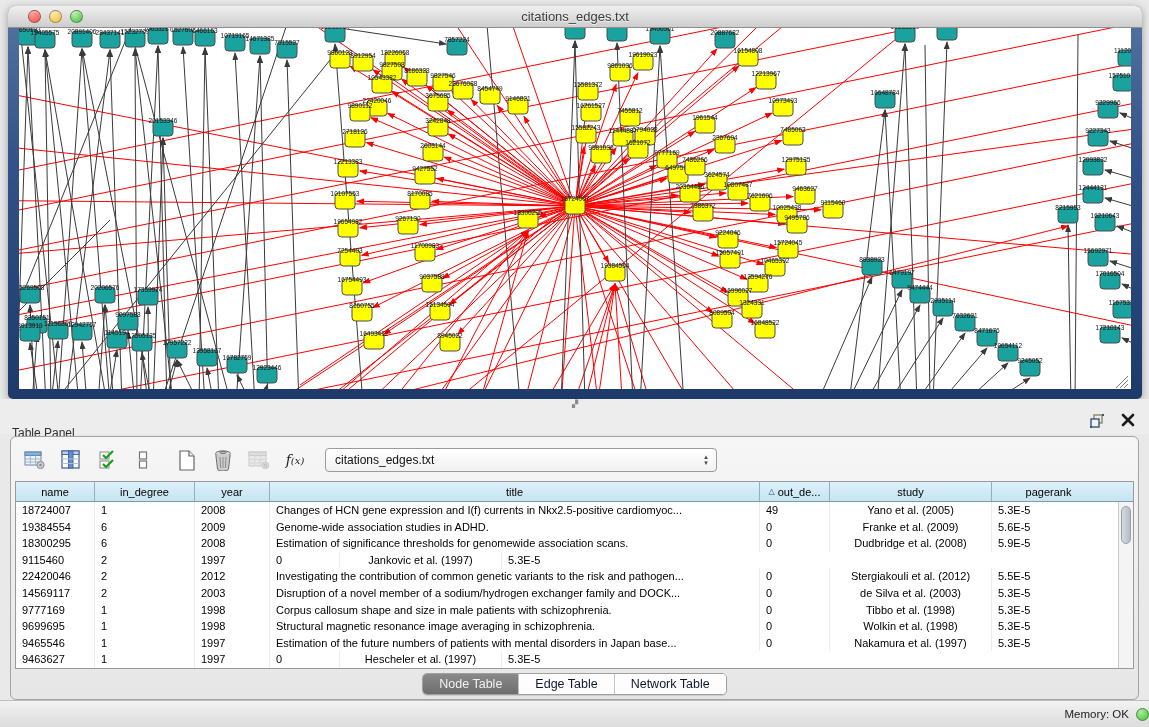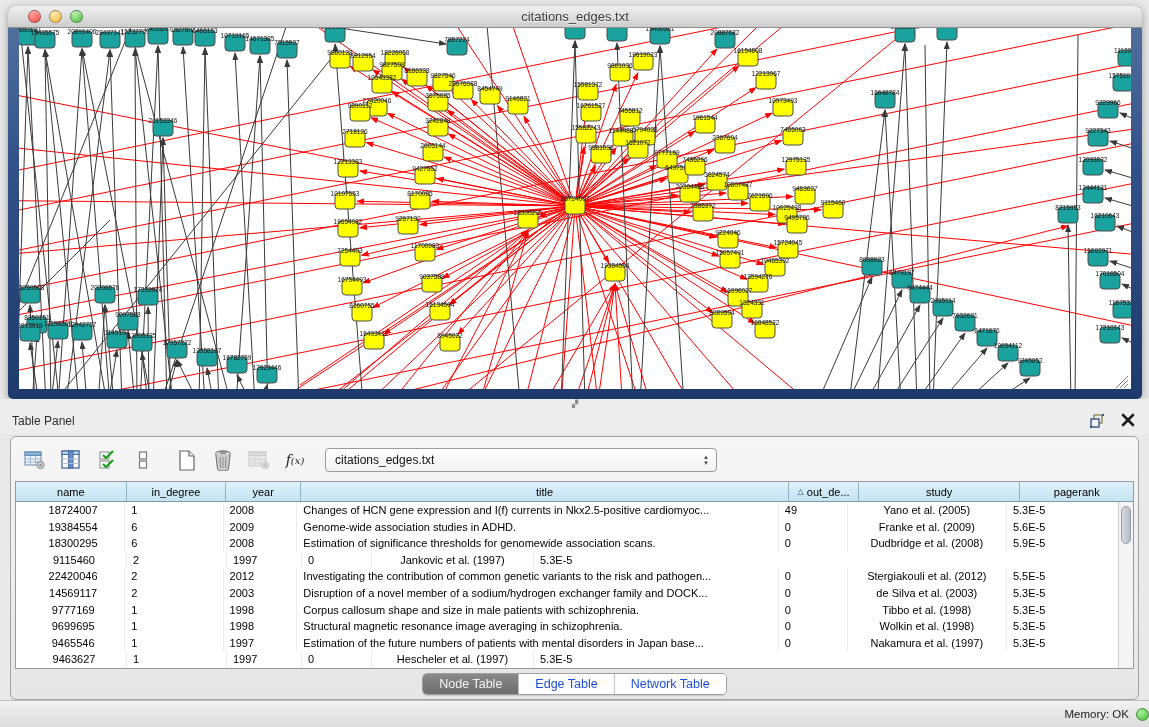--- a/index.html
+++ b/index.html
@@ -22,21 +22,21 @@
     font-size:13px; color:#3b3b3b; text-shadow:0 1px 0 rgba(255,255,255,.7); }
   .net-canvas { position:absolute; left:11px; top:22px; background:#ffffff; }
   .net-canvas svg { display:block; }
 
   
   .divider-row { position:absolute; left:0; top:399px; width:1149px; height:12px; background:#ededed; }
   .divider-handle { position:absolute; left:569px; top:3px; width:12px; height:6px; color:#8a8a8a; font-size:8px; line-height:6px; text-align:center; }
 
   
   .tp-header { position:absolute; left:0; top:408px; width:1149px; height:26px; background:#ededed; }
-  .tp-title { position:absolute; left:12px; top:6px; font-size:12px; color:#2e2e2e; }
+  .tp-title { position:absolute; left:12px; top:18px; font-size:12px; color:#2e2e2e; }
   .tp-float { position:absolute; right:44px; top:5px; width:16px; height:16px; cursor:pointer; }
   .tp-close { position:absolute; right:14px; top:5px; width:14px; height:14px; cursor:pointer; }
 
   .tp-panel { position:absolute; left:10px; top:436px; width:1129px; height:264px;
     border:1px solid #a3a3a3; border-radius:6px; background:linear-gradient(180deg,#f6f6f6,#e6e6e6); }
 
   .toolbar { position:absolute; left:12px; top:7px; height:32px; display:flex; align-items:center; gap:12px; }
   .tool { width:24px; height:24px; display:flex; align-items:center; justify-content:center; cursor:pointer; }
   .tool.disabled { opacity:.45; cursor:default; }
   .fx { font-family:"DejaVu Serif", serif; font-style:italic; font-size:14px; color:#222; }
@@ -50,29 +50,29 @@
   .thead { display:flex; height:20px; background:linear-gradient(180deg,#ddf1fb,#c6e4f2);
     border-bottom:1px solid #7f9aa8; }
   .th { font-size:11px; color:#000; display:flex; align-items:center; justify-content:center;
     border-right:1px solid #8fafc2; cursor:pointer; gap:3px; }
   .sort-tri { font-size:8px; color:#17496d; }
   .tbody { position:absolute; top:20px; left:0; right:15px; bottom:0; overflow:hidden; }
   .tr { display:flex; height:16.6px; cursor:default; }
   .td { font-size:11px; color:#000; line-height:16.6px; white-space:nowrap; overflow:hidden;
     border-right:1px solid #ececec; padding-left:6px; }
   .td.center { text-align:center; padding-left:0; }
-  .c0{width:111px;text-align:center;} .c1{width:100px;} .c2{width:75px;} .c3{width:490px;} .c4{width:70px;} .c5{width:162px;} .c6{width:113px;border-right:none;}
+  .c0{width:79px;} .c1{width:100px;} .c2{width:75px;} .c3{width:490px;} .c4{width:70px;} .c5{width:162px;} .c6{width:113px;border-right:none;}
   .vscroll { position:absolute; top:20px; right:0; bottom:0; width:15px; background:#f4f4f4; border-left:1px solid #c9c9c9; }
   .vthumb { position:absolute; top:4px; left:2px; width:10px; height:38px; border-radius:6px;
     background:linear-gradient(90deg,#d6dae0,#b6bcc6); border:1px solid #98a0ac; cursor:pointer; }
 
   .tabs-row { position:absolute; left:0; right:0; bottom:4px; display:flex; justify-content:center; }
   .seg { display:inline-flex; border:1px solid #a0a0a0; border-radius:5px; overflow:hidden;
     background:#fff; box-shadow:0 1px 1px rgba(0,0,0,.12); }
-  .seg-btn { font-size:12.5px; color:#1d4ed8; padding:3px 16px; cursor:pointer; border-left:1px solid #c4c4c4; background:#fdfdfd; }
+  .seg-btn { font-size:12.5px; color:#0f172a; padding:3px 16px; cursor:pointer; border-left:1px solid #c4c4c4; background:#fdfdfd; }
   .seg-btn:first-child { border-left:none; }
   .seg-btn.active { background:linear-gradient(180deg,#8a8a8a,#6d6d6d); color:#f2f2f2; }
 
   
   .statusbar { position:absolute; left:0; top:700px; width:1149px; height:27px;
     background:linear-gradient(180deg,#f2f2f2,#dcdcdc); border-top:1px solid #bdbdbd;
     display:flex; align-items:center; justify-content:flex-end; padding-right:0; gap:7px; }
   .mem-label { font-size:11.5px; color:#222; }
   .mem-dot { width:13px; height:13px; border-radius:50%; border:1px solid #3d8f33;
     background:radial-gradient(circle at 35% 30%,#a9ef9c,#49bb3c); }

